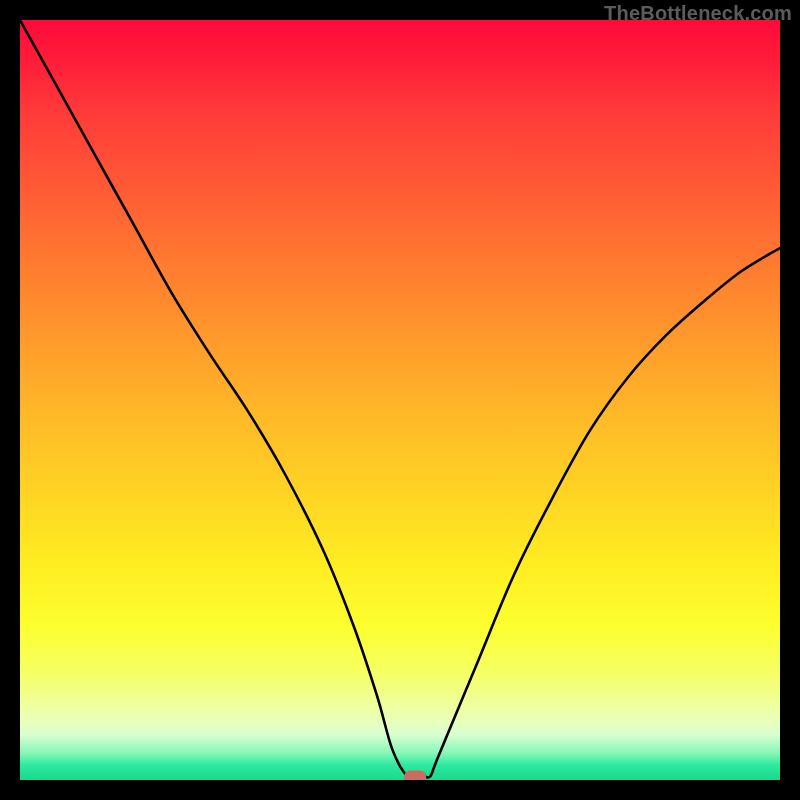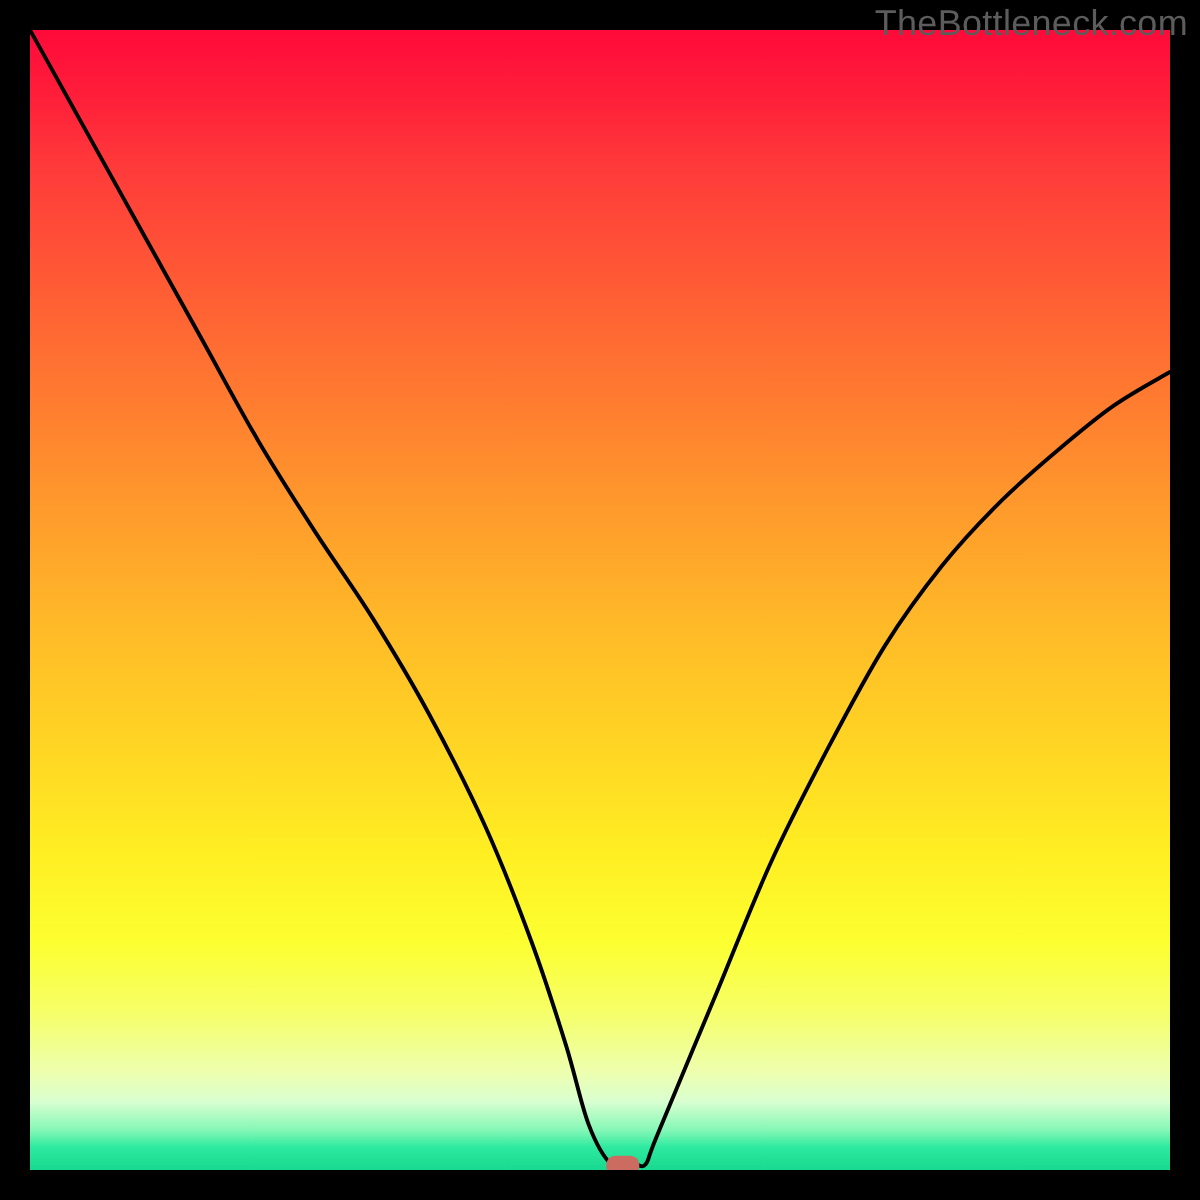--- a/index.html
+++ b/index.html
@@ -52,23 +52,23 @@
     position: absolute;
     inset: 0;
     width: 100%;
     height: 100%;
   }
   .watermark {
     position: absolute;
     top: 2px;
     right: 8px;
     color: #5c5c5c;
-    font-size: 24px;
+    font-size: 20px;
     letter-spacing: 0.2px;
-    font-weight: 400;
+    font-weight: 700;
     user-select: none;
   }
 </style>
 </head>
 <body>
 
 <div class="frame">
 
   <div class="plot-area">
     <div class="grad"></div>

